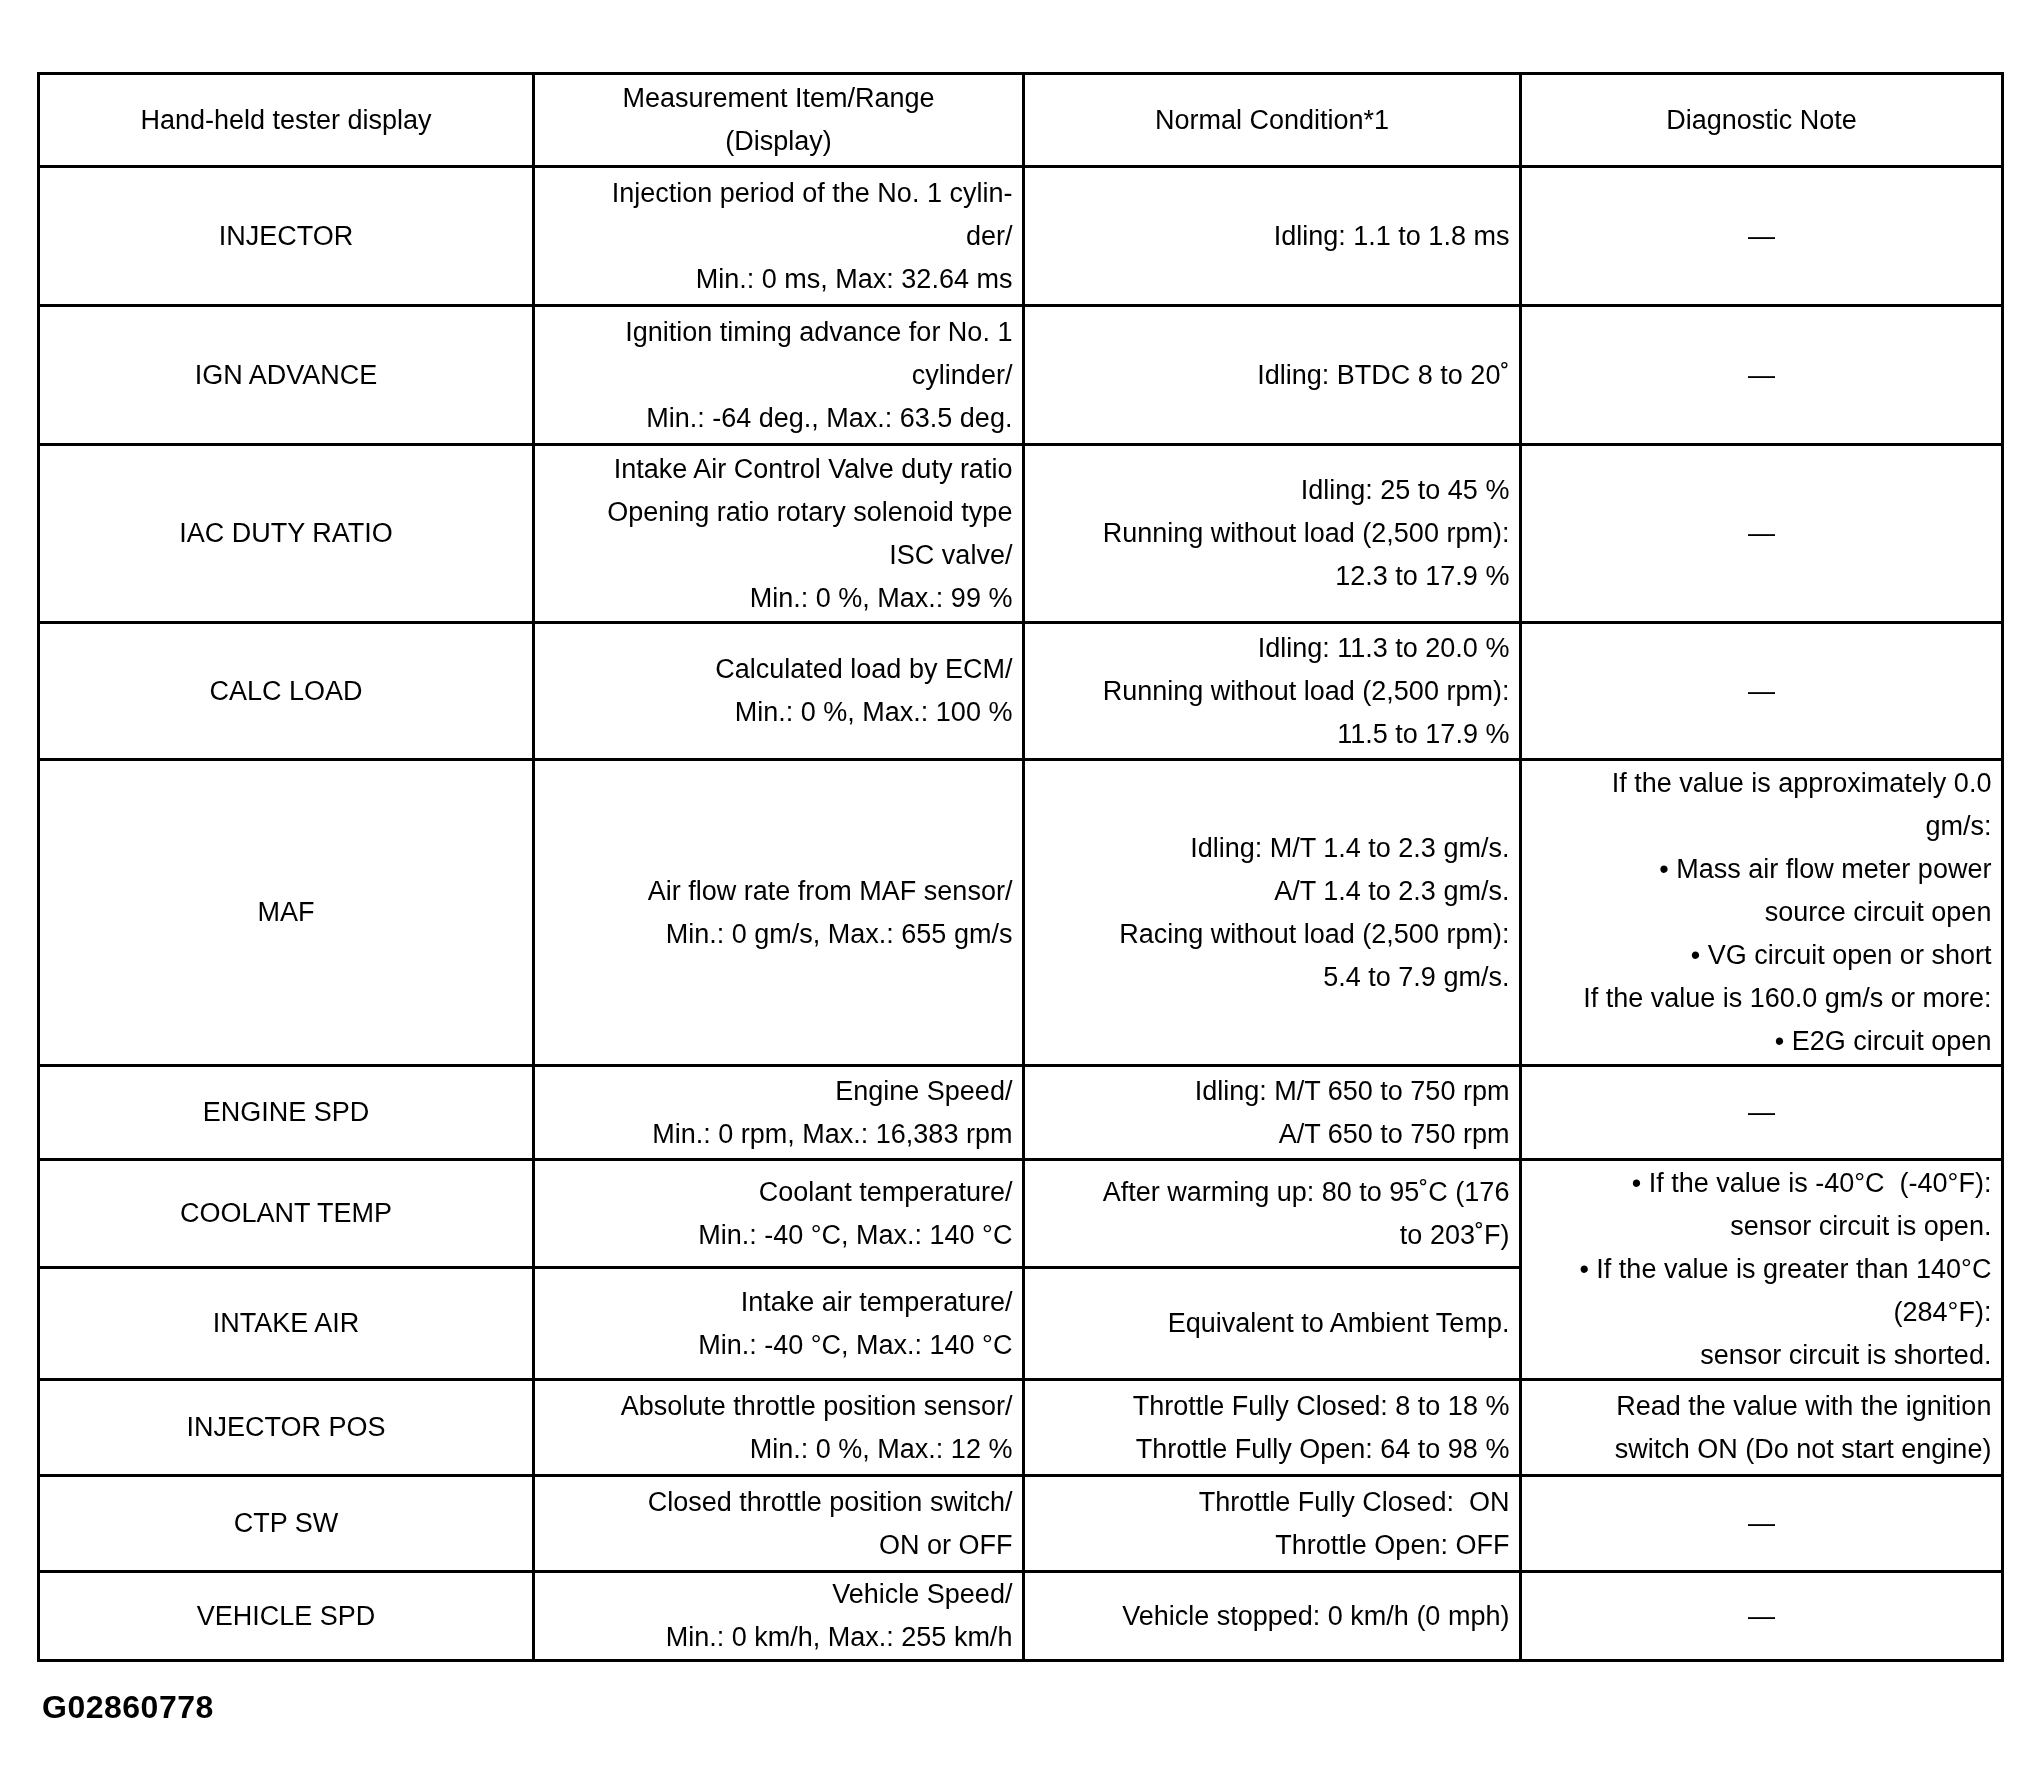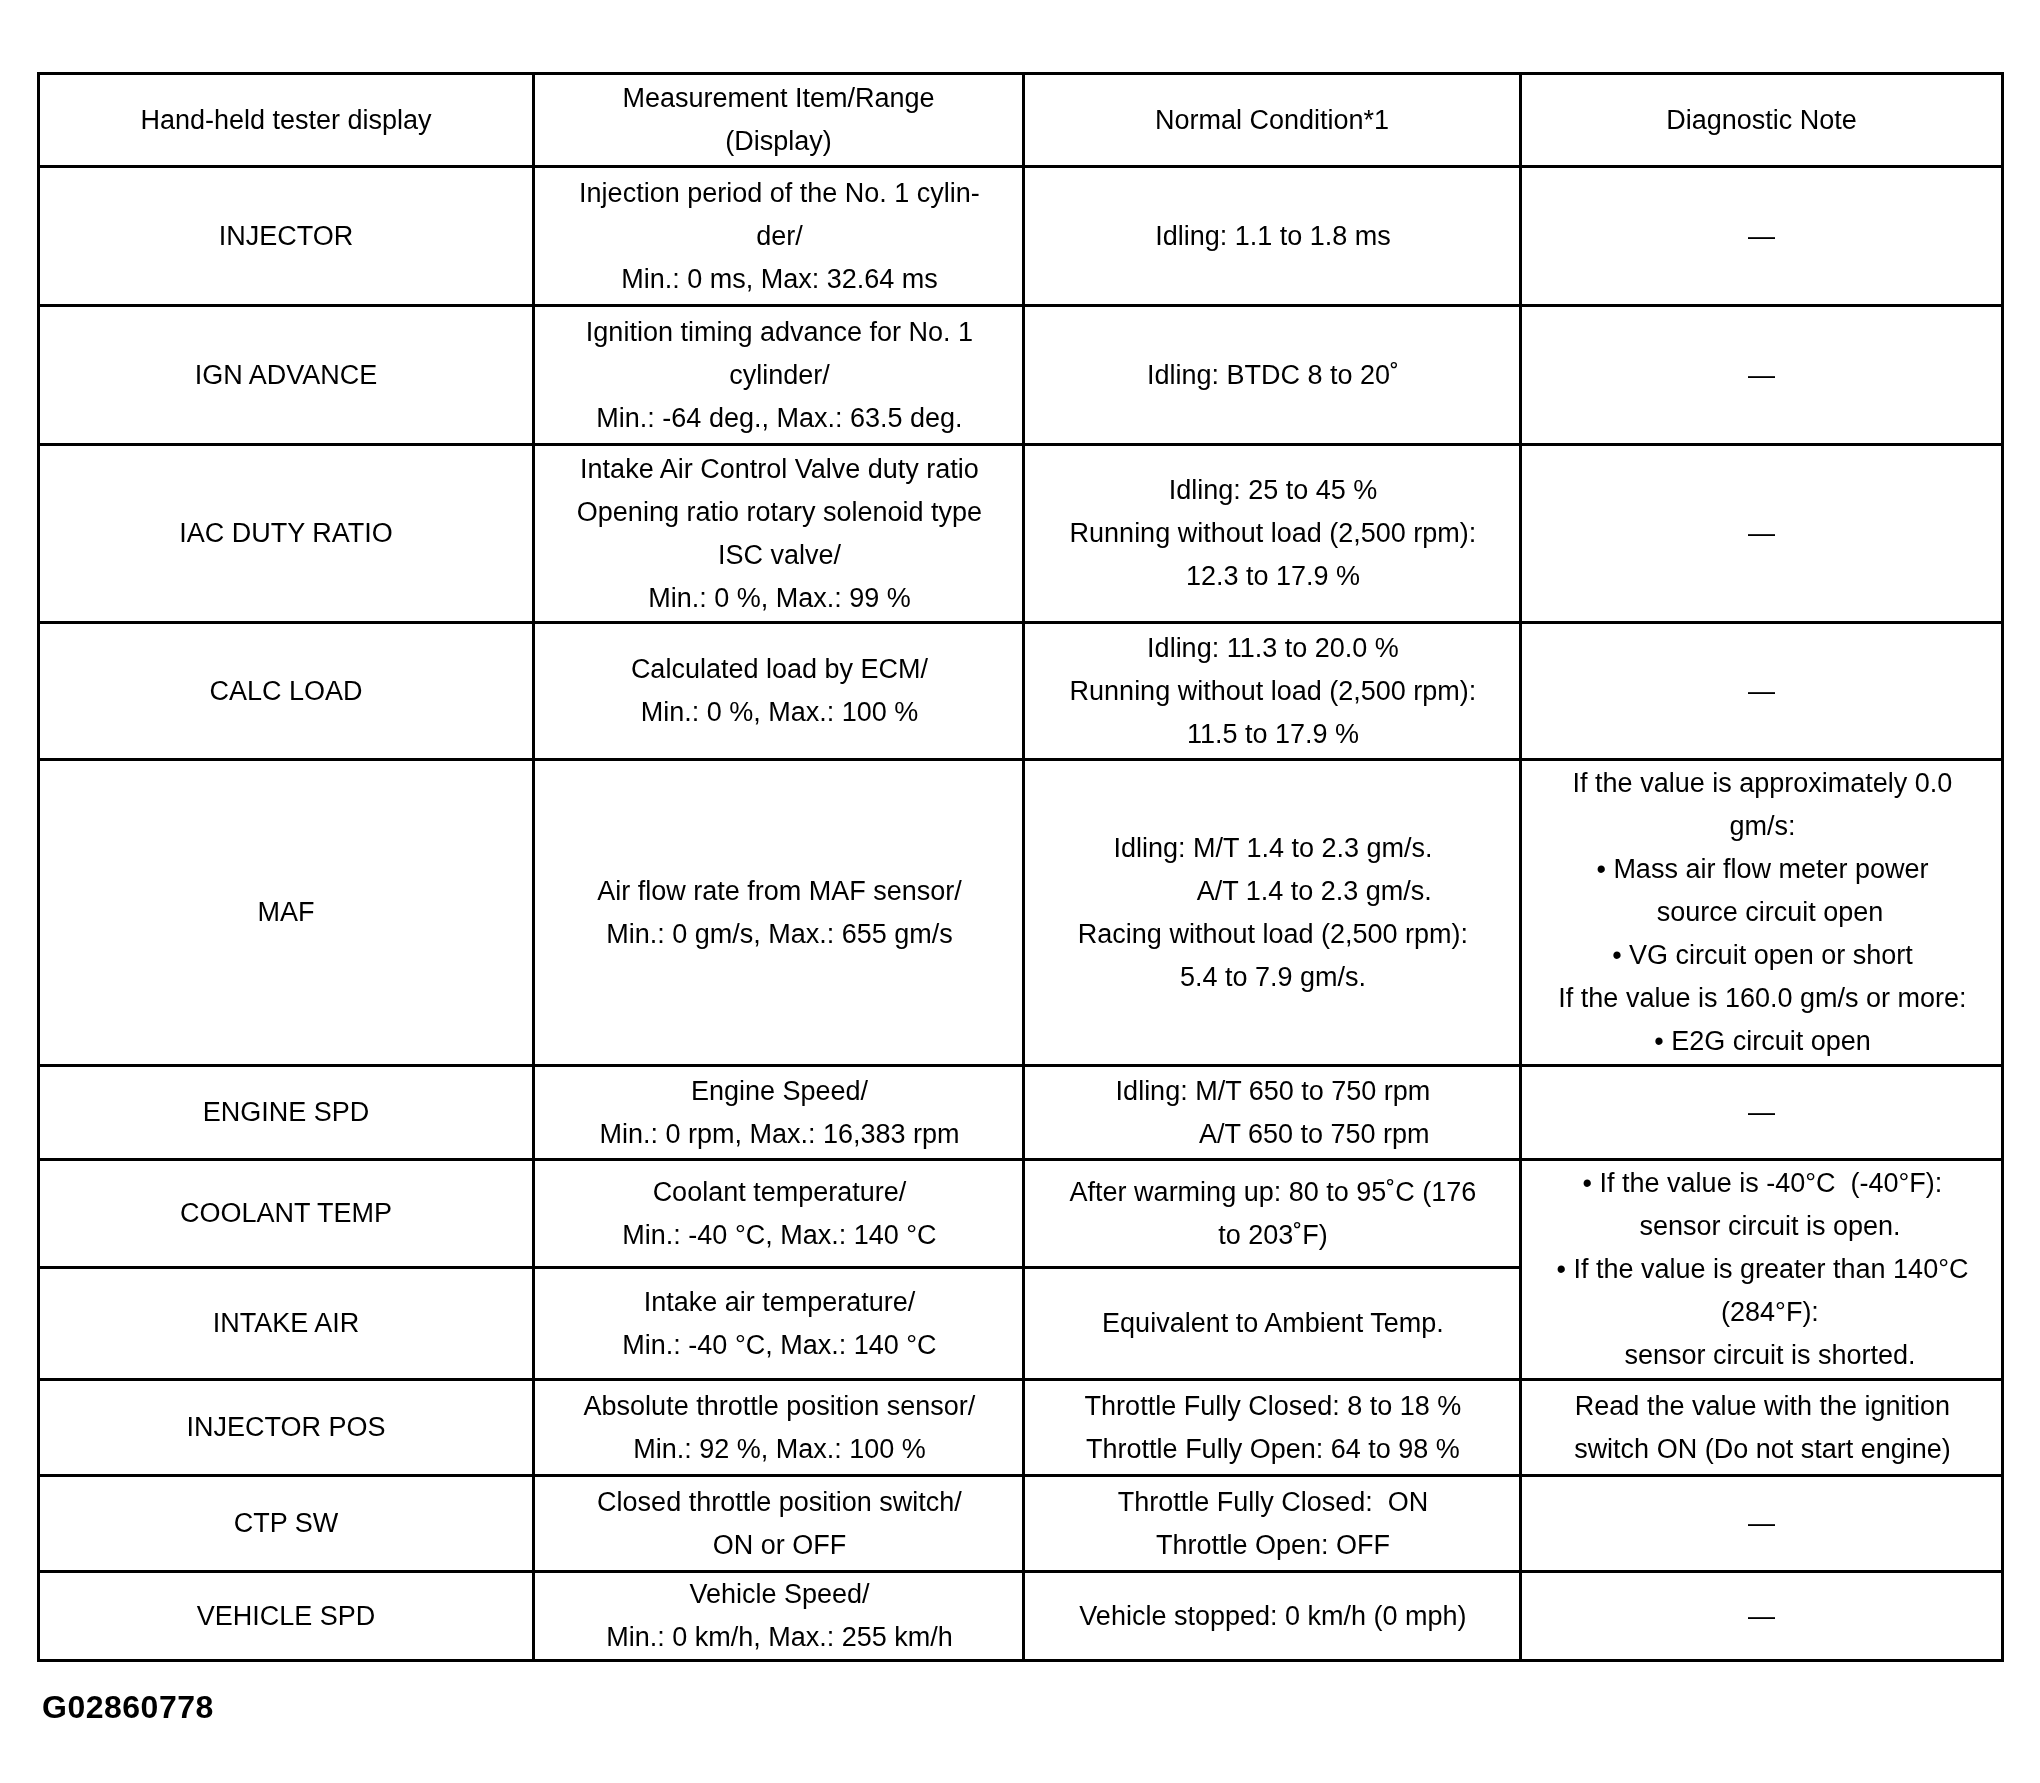--- a/index.html
+++ b/index.html
@@ -16,21 +16,21 @@
     border: 3.8px solid #000000;
     font-weight: normal;
     font-size: 27px;
     line-height: 43px;
     vertical-align: middle;
     white-space: pre-wrap;
     overflow: hidden;
     background: #ffffff;
   }
   .c-center { text-align: center; padding: 0 5.8px; }
-  .c-left   { text-align: center;   padding: 0 9.6px 0 11.5px; }
+  .c-left   { text-align: right;   padding: 0 9.6px 0 11.5px; }
   .figure-id {
     position: absolute; left: 42px; top: 1689px;
     font-size: 32px; font-weight: bold; letter-spacing: 0.5px;
   }
 </style>
 </head>
 <body>
 
 <div>
   <table class="spec-table">
@@ -131,21 +131,21 @@
     <tr style="height:112px">
       <td class="c-center">INTAKE AIR</td>
       <td class="c-left">Intake air temperature/
 Min.: -40 °C, Max.: 140 °C</td>
       <td class="c-left">Equivalent to Ambient Temp.</td>
     </tr>
 
     <tr style="height:96px">
       <td class="c-center">INJECTOR POS</td>
       <td class="c-left">Absolute throttle position sensor/
-Min.: 92 %, Max.: 100 %</td>
+Min.: 0 %, Max.: 12 %</td>
       <td class="c-left">Throttle Fully Closed: 8 to 18 %
 Throttle Fully Open: 64 to 98 %</td>
       <td class="c-left">Read the value with the ignition
 switch ON (Do not start engine)</td>
     </tr>
 
     <tr style="height:96px">
       <td class="c-center">CTP SW</td>
       <td class="c-left">Closed throttle position switch/
 ON or OFF</td>

